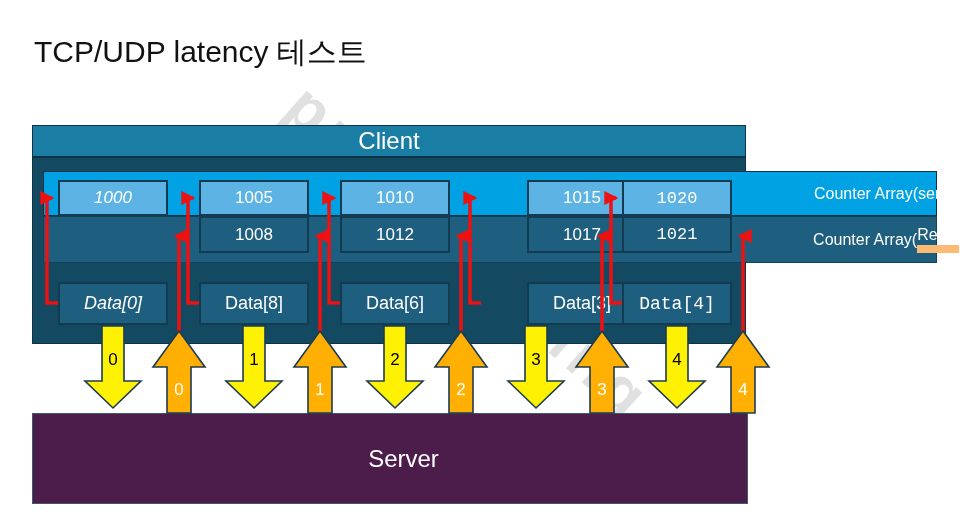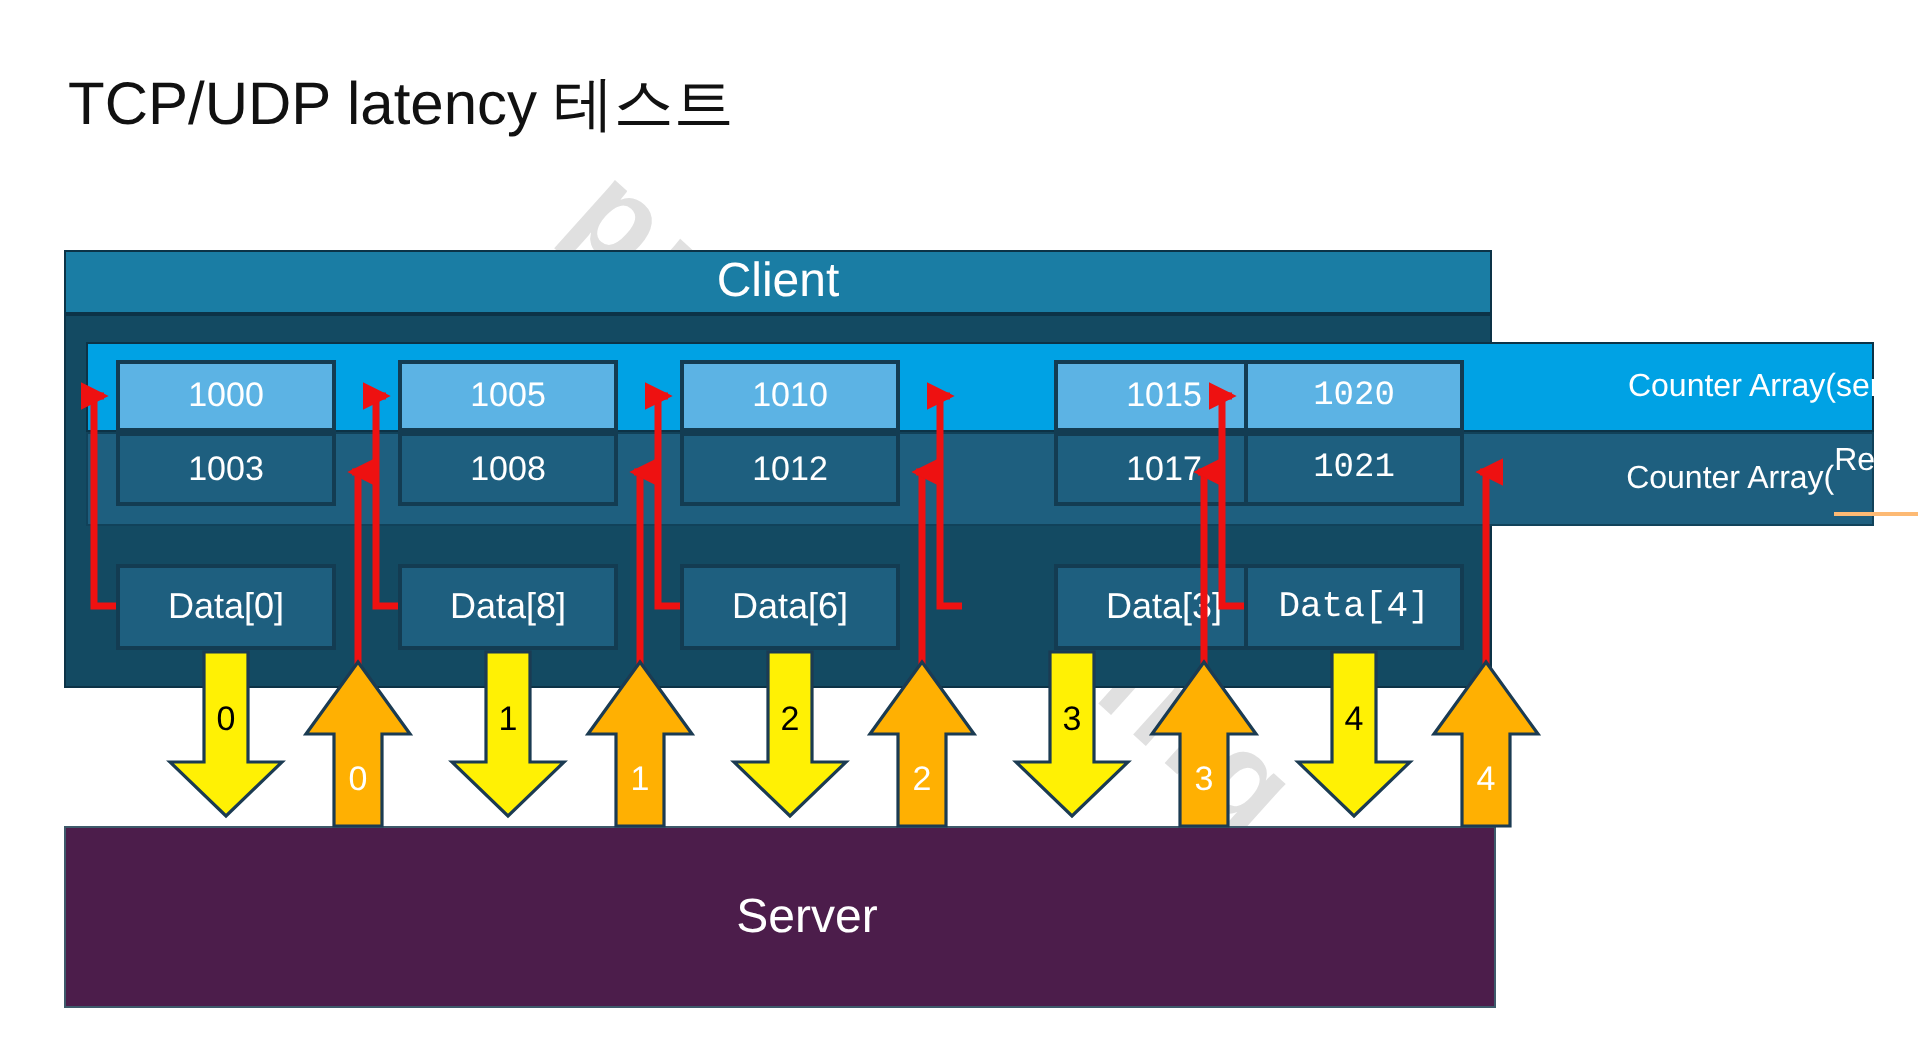--- a/index.html
+++ b/index.html
@@ -42,31 +42,31 @@
   }
   #recv-band{
     left:43px;top:216px;width:894px;height:47px;background:#1E5F7F;
     border:1px solid #11425a;box-sizing:border-box;z-index:1;
   }
   .band-label{
     position:absolute;left:748px;width:188px;height:100%;
     display:flex;align-items:center;justify-content:center;
     color:#fff;font-size:16px;white-space:nowrap;
   }
-  .underlined{border-bottom:2px solid #fdba74;padding-bottom:16px;}
+  .underlined{border-bottom:8px solid #fdba74;padding-bottom:1px;}
   
   .cell{
     position:absolute;width:110px;box-sizing:border-box;z-index:2;
     border:2px solid #133C52;display:flex;align-items:center;justify-content:center;
     color:#fff;font-size:17px;
   }
   .send-cell{top:180px;height:36px;background:#5CB3E4;}
   .recv-cell{top:216px;height:37px;background:#1E5F7F;}
   .data-cell{top:282px;height:43px;background:#1E5F7F;font-size:18px;}
-  .c0{left:58px;} .c1{left:199px;} .c2{left:340px;} .c3{left:481px;margin-left:46px;} .c4{left:622px;font-family:Liberation Mono, monospace;}
+  .c0{left:58px;font-style:italic;} .c1{left:199px;} .c2{left:340px;} .c3{left:481px;margin-left:46px;} .c4{left:622px;font-family:Liberation Mono, monospace;}
   #overlay{position:absolute;left:0;top:0;z-index:4;pointer-events:none;}
   .red-line{stroke:#EE1111;stroke-width:3.5;fill:none;}
   .down-arrow{fill:#FFF104;stroke:#1b3b52;stroke-width:1.6;}
   .up-arrow{fill:#FFB002;stroke:#1b3b52;stroke-width:1.6;}
   .down-label{fill:#000;font-size:17px;font-family:"Liberation Sans",sans-serif;text-anchor:middle;}
   .up-label{fill:#fff;font-size:17px;font-family:"Liberation Sans",sans-serif;text-anchor:middle;}
 </style>
 </head>
 <body>
 
@@ -90,21 +90,20 @@
         <span class="underlined">Recv)</span>
     </div>
   </div>
 
   <div class="cell send-cell c0">1000</div>
   <div class="cell send-cell c1">1005</div>
   <div class="cell send-cell c2">1010</div>
   <div class="cell send-cell c3">1015</div>
   <div class="cell send-cell c4">1020</div>
 
-  <div class="cell recv-cell c0">1003</div>
   <div class="cell recv-cell c1">1008</div>
   <div class="cell recv-cell c2">1012</div>
   <div class="cell recv-cell c3">1017</div>
   <div class="cell recv-cell c4">1021</div>
 
   <div class="cell data-cell c0">Data[0]</div>
   <div class="cell data-cell c1">Data[8]</div>
   <div class="cell data-cell c2">Data[6]</div>
   <div class="cell data-cell c3">Data[3]</div>
   <div class="cell data-cell c4">Data[4]</div>

